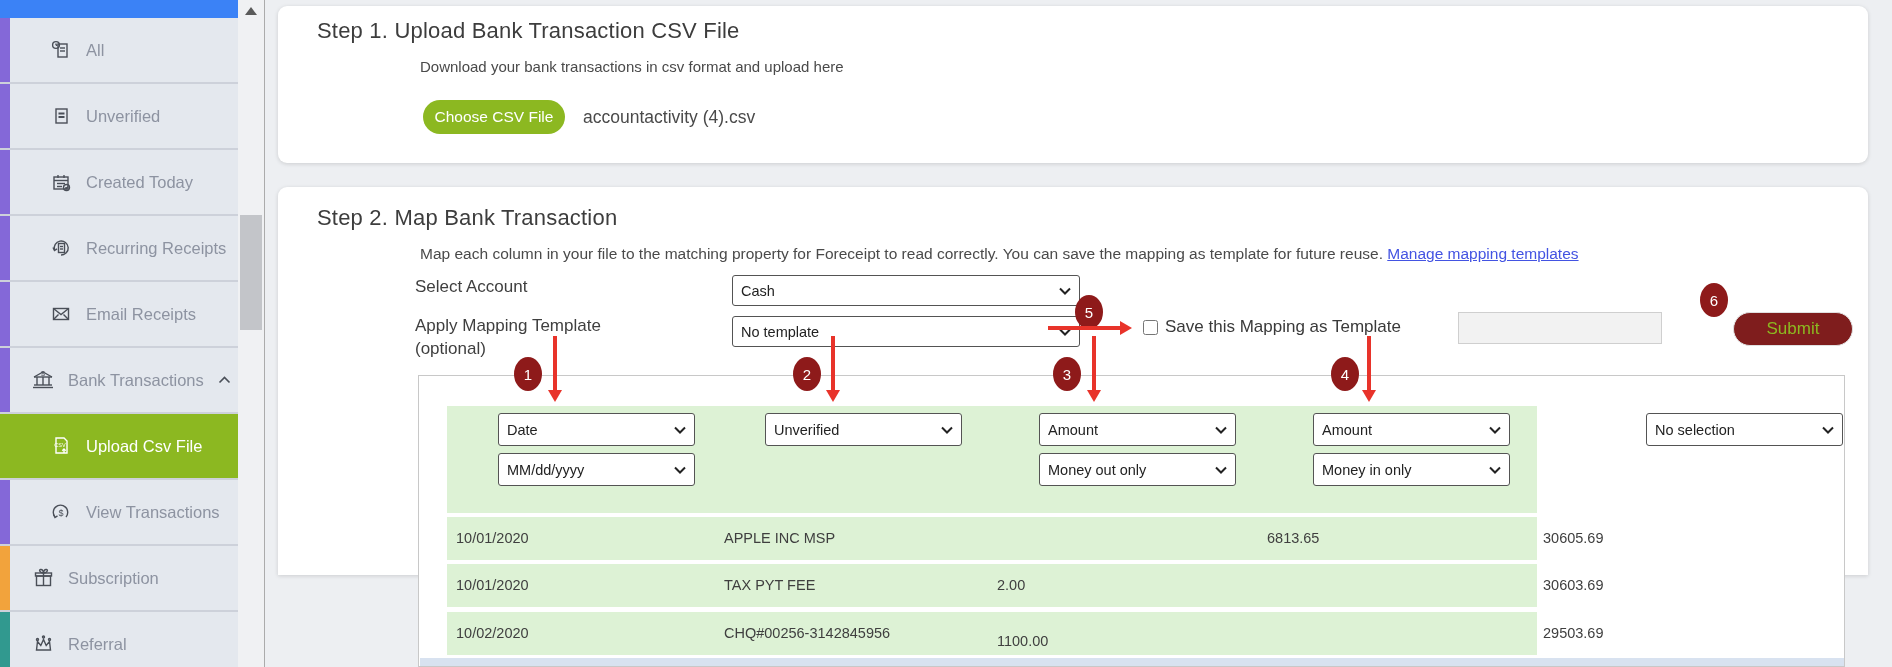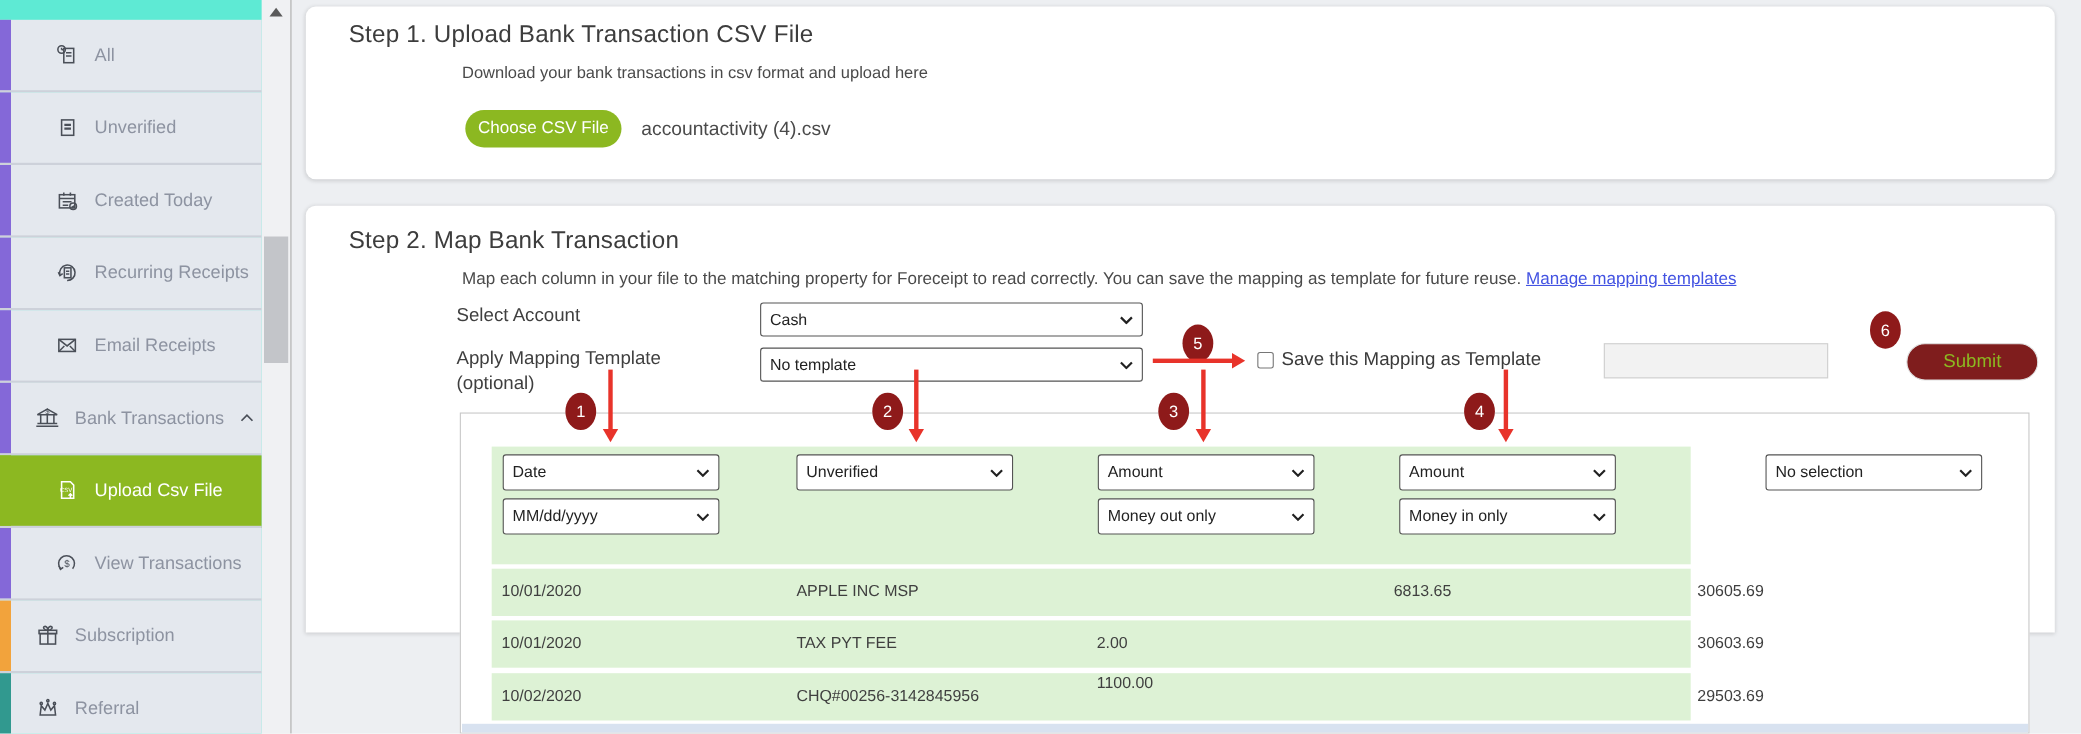--- a/index.html
+++ b/index.html
@@ -1,21 +1,21 @@
 <!DOCTYPE html>
 <html><head>
 <meta charset="utf-8">
 <style>
   * { margin:0; padding:0; box-sizing:border-box; }
   html,body { width:1892px; height:667px; overflow:hidden; }
   body { font-family:"Liberation Sans","DejaVu Sans",sans-serif; }
   #app { position:relative; width:1892px; height:667px; background:#edeff2; overflow:hidden; }
 
   
-  .sidebar { position:absolute; left:0; top:0; width:238px; height:667px; background:#5eead4; overflow:hidden; }
+  .sidebar { position:absolute; left:0; top:0; width:238px; height:667px; background:#3b82f6; overflow:hidden; }
   .side-item { position:absolute; left:0; width:238px; height:66px; background:#e4e8ee;
                border-bottom:2px solid #cdd1da; display:flex; align-items:center;
                color:#8d93a1; font-size:16.5px; cursor:pointer; }
   .side-item .accent { position:absolute; left:0; top:0; width:10px; height:100%; background:#8468d8; }
   .side-item.accent-orange .accent { background:#f2a33c; }
   .side-item.accent-teal .accent { background:#31998f; }
   .side-item .ico { display:flex; align-items:center; justify-content:center; width:26px; margin-right:12px; }
   .side-item.lvl-top { padding-left:30px; }
   .side-item.lvl-sub { padding-left:48px; }
   .side-item.active { background:#8cb821; color:#ffffff; }
@@ -42,21 +42,21 @@
 
   .btn-green { position:absolute; background:#8cb821; color:#fff; border:none; border-radius:17px;
                font-size:15.5px; font-family:inherit; cursor:pointer; }
   #choose-btn { left:145px; top:94px; width:142px; height:34px; }
 
   .link { color:#4353e2; text-decoration:underline; cursor:pointer; }
 
   
   .sel { position:absolute; background:#fff; border:1.5px solid #545454; border-radius:3px;
          height:31px; display:flex; align-items:center; padding:0 23px 0 8px;
-         font-size:14.5px; color:#222; cursor:pointer; white-space:nowrap; overflow:hidden; }
+         font-size:14.5px; color:#222; cursor:pointer; white-space:nowrap; overflow:hidden;margin-left:41px; }
   .sel svg { position:absolute; right:8px; top:50%; margin-top:-4px; stroke:#222; fill:none; stroke-width:2; }
 
   .txtinput { position:absolute; left:1180px; top:125px; width:204px; height:32px;
               background:#f2f2f2; border:1px solid #cfcfcf; font-size:15px; padding:0 8px; font-family:inherit; }
   #submit-btn { position:absolute; left:1455px; top:125px; width:120px; height:34px; background:#7f1d1d;
                 border:1px solid #e0e0e0; border-radius:17px; color:#8cb821; font-size:17px; font-family:inherit; cursor:pointer; }
   #save-cb { position:absolute; left:865px; top:133px; width:15px; height:15px; }
 
   
   .badge { position:absolute; width:28px; height:34px; border-radius:50%; background:#8e1a1a;
@@ -357,21 +357,21 @@
       <div class="row-green" style="top:188px;"></div>
       <div class="cell" style="left:37px;   top:188px;">10/01/2020</div>
       <div class="cell" style="left:305px;  top:188px;">TAX PYT FEE</div>
       <div class="cell" style="left:578px;  top:188px;">2.00</div>
       <div class="cell" style="left:848px;  top:188px;"></div>
       <div class="cell" style="left:1124px; top:188px;">30603.69</div>
 
       <div class="row-green" style="top:236px;"></div>
       <div class="cell" style="left:37px;   top:236px;">10/02/2020</div>
       <div class="cell" style="left:305px;  top:236px;">CHQ#00256-3142845956</div>
-      <div class="cell" style="left:578px;  top:224px;">1100.00</div>
+      <div class="cell" style="left:578px;  top:244px;">1100.00</div>
       <div class="cell" style="left:848px;  top:236px;"></div>
       <div class="cell" style="left:1124px; top:236px;">29503.69</div>
 
       <div class="bottom-strip"></div>
     </div>
   </div>
 
 </div>
 
 </body></html>

